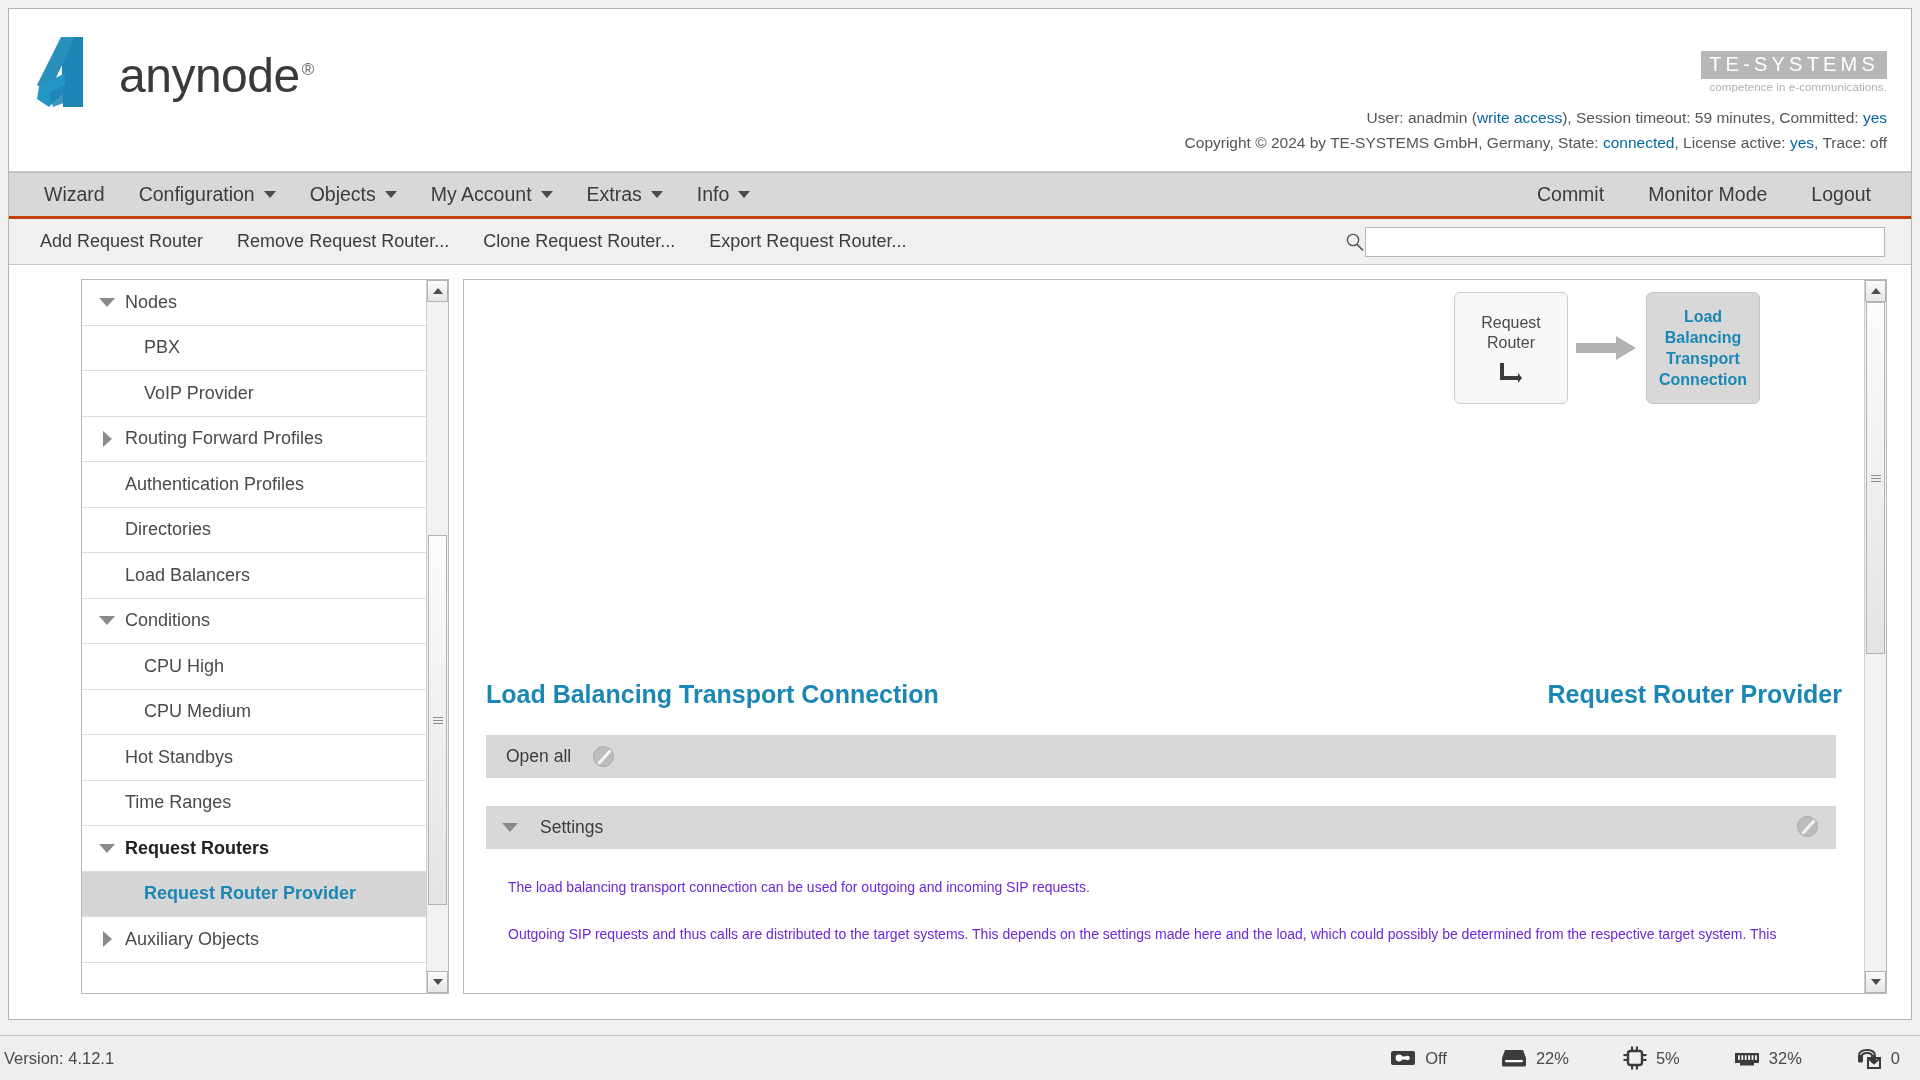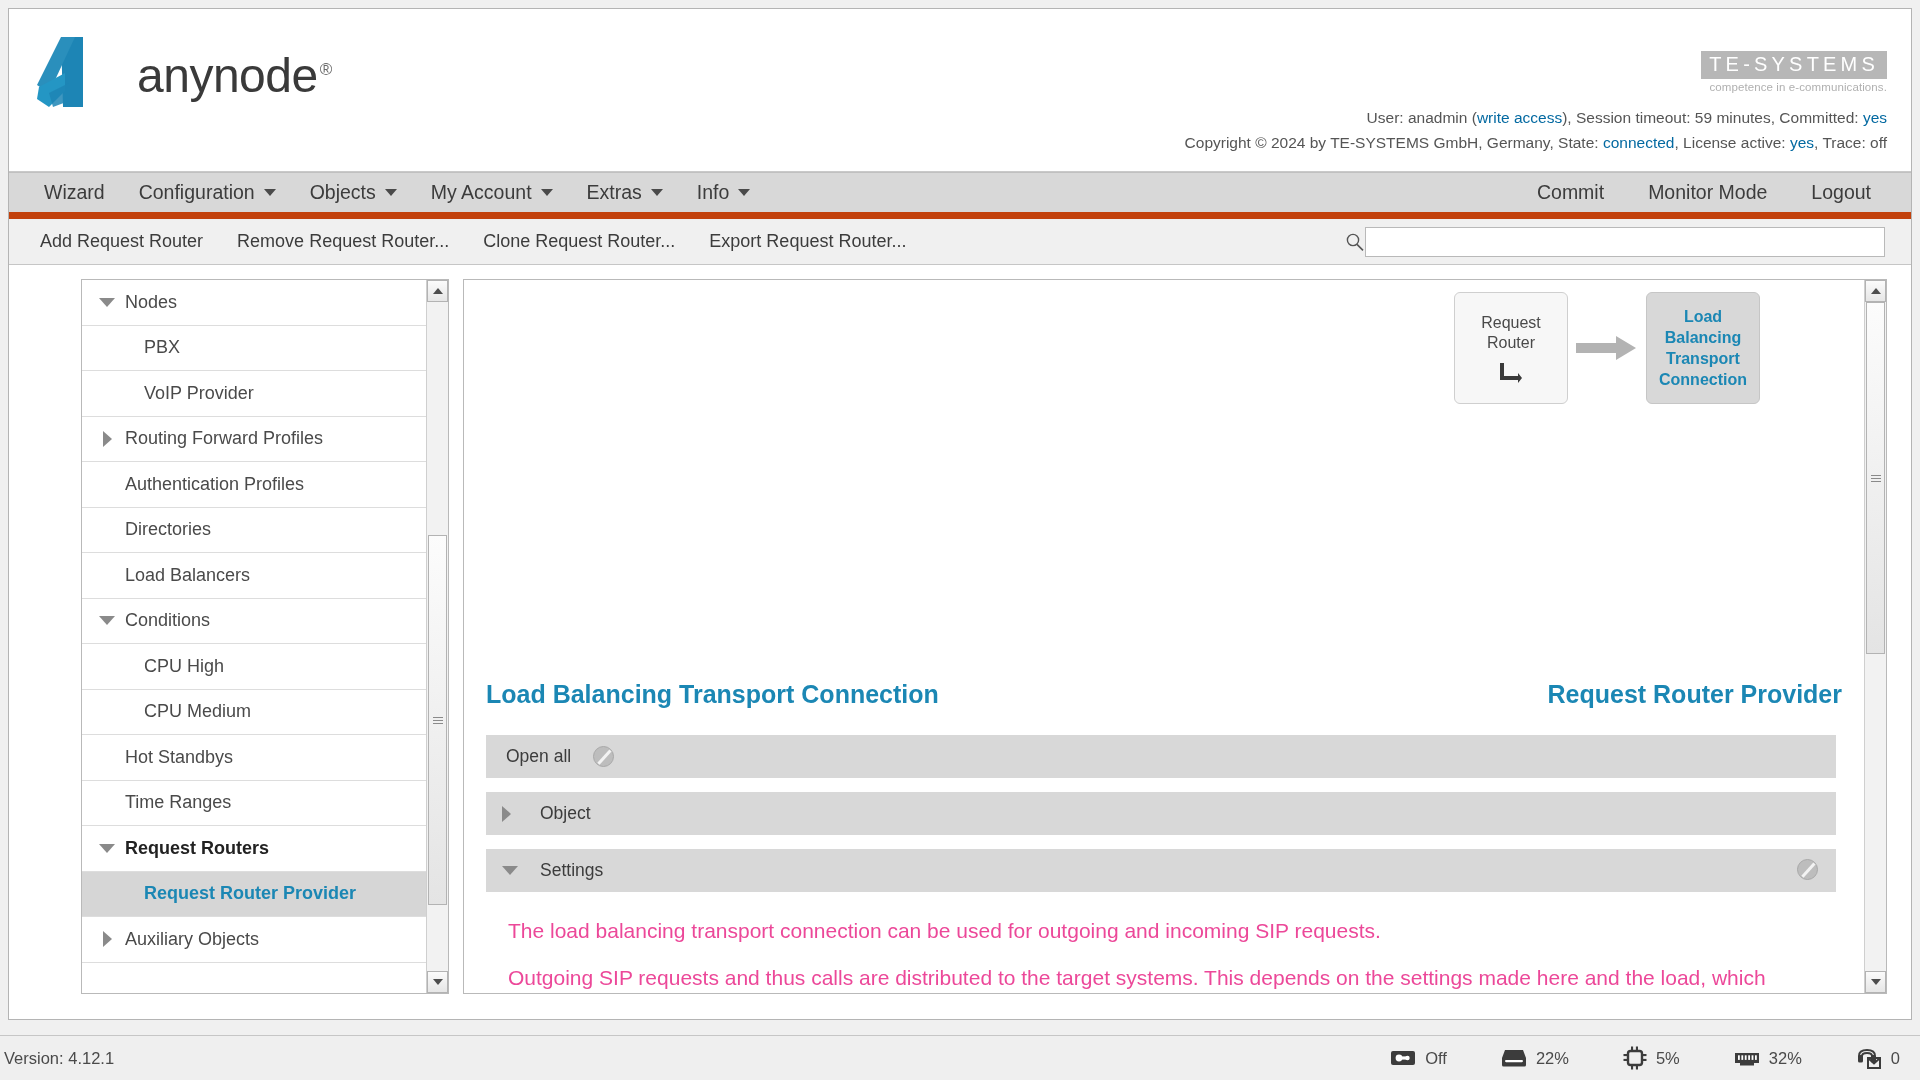--- a/index.html
+++ b/index.html
@@ -29,21 +29,21 @@
   
   .header {
     position: relative;
     height: 163px;
     background: #ffffff;
     border-bottom: 1px solid #c9c9c9;
   }
   .logo {
     position: absolute;
     left: 26px; top: 26px;
-    display: flex; align-items: flex-end; gap: 18px;
+    display: flex; align-items: flex-end;
   }
   .logo-mark { width: 78px; height: 74px; }
   .logo-text {
     font-size: 48px;
     color: #3a3a3a;
     letter-spacing: -0.5px;
     margin-left: 6px;
     margin-bottom: 6px;
     font-weight: 400;
   }
@@ -83,21 +83,21 @@
     color: #555555;
     line-height: 25px;
   }
   .ok { color: #0369a1; }
 
   
   .menubar {
     height: 47px;
     background: #d8d8d8;
     border-top: 1px solid #c0c0c0;
-    border-bottom: 7px solid #c2410c;
+    border-bottom: 3px solid #c2410c;
     display: flex;
     align-items: center;
     padding: 0 18px;
     position: relative;
   }
   .menu-item {
     font-size: 19.5px;
     color: #3c3c3c;
     padding: 0 17px;
     display: flex;
@@ -378,22 +378,22 @@
     background: #f3f3f3;
     transform: rotate(42deg);
   }
   .bar .noedit-slot { margin-left: 22px; }
   .bar .noedit-right { position: absolute; right: 18px; top: 10px; }
 
   .gap { height: 14px; }
 
   .paragraphs {
     padding: 26px 22px 0 22px;
-    font-size: 21px;
-    color: #ec4899;
+    font-size: 14px;
+    color: #6d28d9;
     line-height: 25px;
   }
   .paragraphs p { margin: 0 0 22px 0; }
 
   
   .footer {
     position: absolute;
     left: 0; right: 0; bottom: 0;
     height: 45px;
     background: #efefef;
@@ -624,26 +624,20 @@
 
           <div class="panel-area">
 
             <div class="bar">
               <span class="openall-label">Open all</span>
               <span class="noedit noedit-slot"></span>
             </div>
 
             <div class="gap"></div>
 
-            <div class="bar">
-              <span class="bar-tw">
-                  <i class="tw-closed"></i>
-                </span>
-              <span class="bar-label">Object</span>
-            </div>
 
             <div class="gap"></div>
 
             <div class="bar">
               <span class="bar-tw">
                   <i class="tw-open"></i>
                 </span>
               <span class="bar-label">Settings</span>
               <span class="noedit noedit-right"></span>
             </div>

